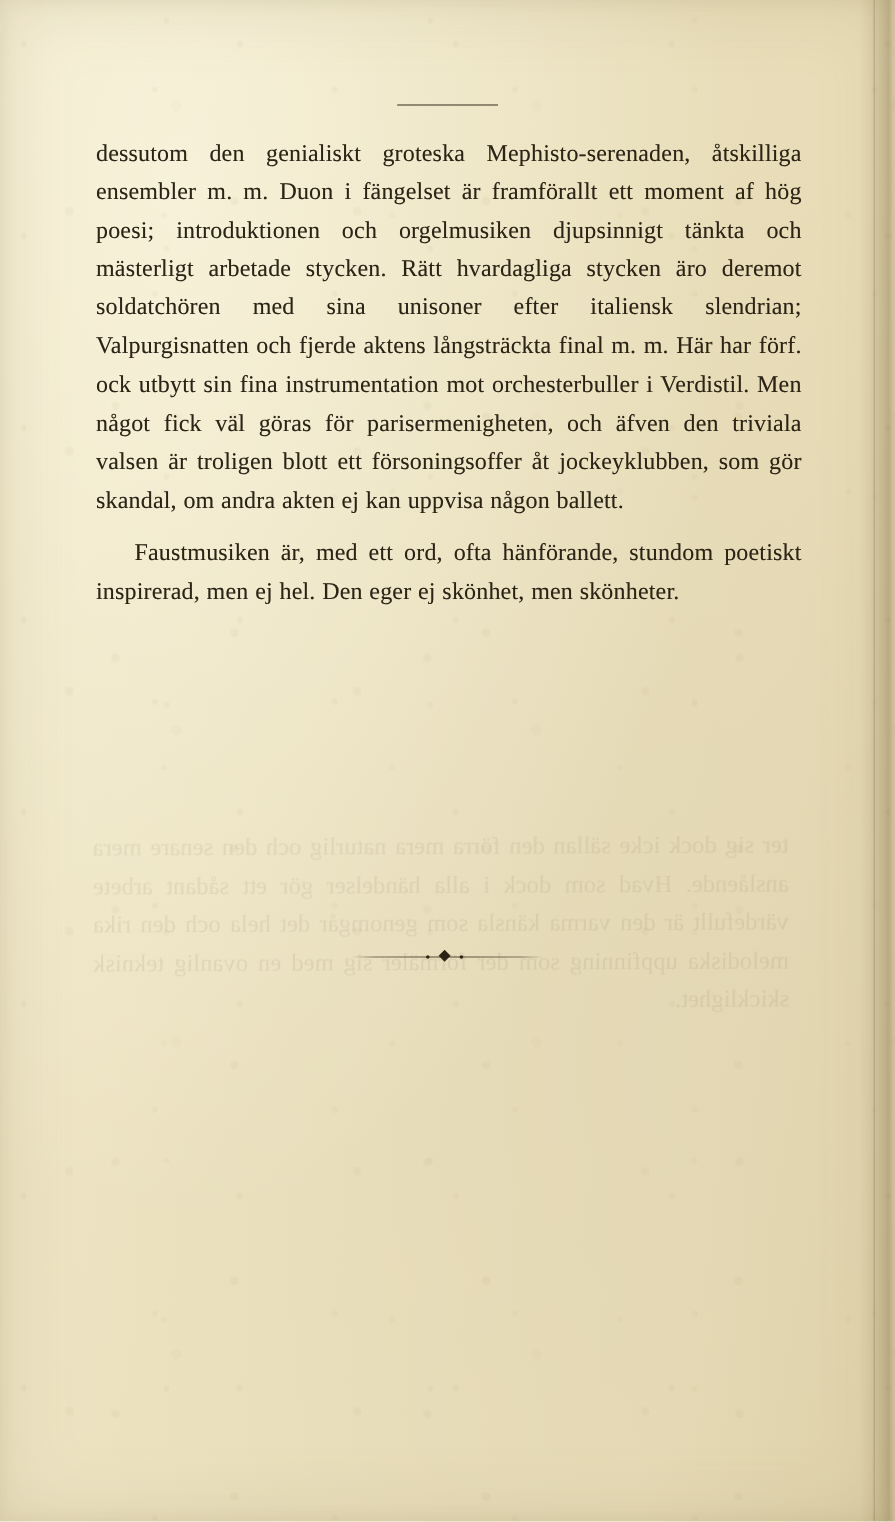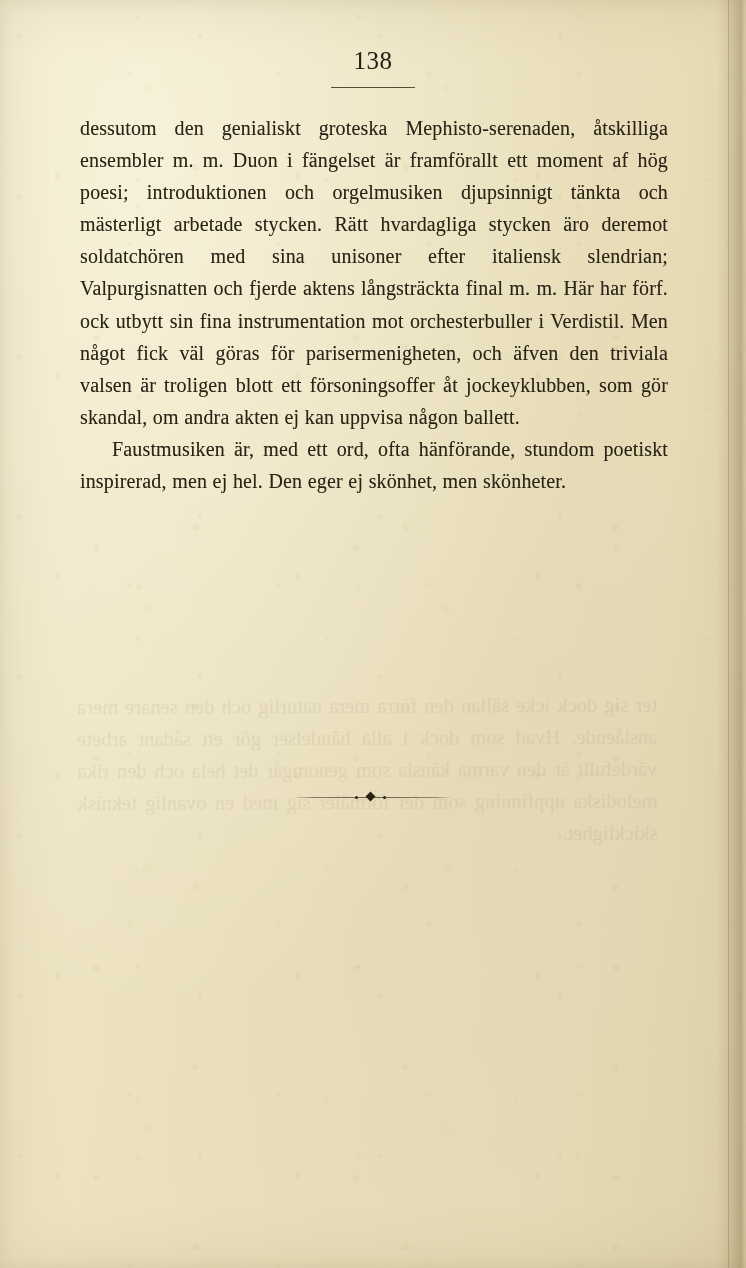--- a/index.html
+++ b/index.html
@@ -129,21 +129,21 @@
     font-size: 20px;
     line-height: 32.1px;
     text-align: justify;
     text-align-last: left;
     color: #2b2316;
     letter-spacing: .15px;
     word-spacing: .4px;
     hyphens: manual;
   }
   .para + .para {
-    margin-top: 0;
+    margin-top: 12px;
   }
   .para.indent {
     text-indent: 32px;
   }
 
   
   .para { text-shadow: 0 0 .35px rgba(40,32,18,.30); }
 
   
   .ornament {
@@ -201,23 +201,20 @@
 <body>
 
 <div id="page">
 
   <div id="grain"></div>
 
   <div id="showthrough">ter sig dock icke sällan den förra mera naturlig och den senare mera anslående. Hvad som dock i alla händelser gör ett sådant arbete värdefullt är den varma känsla som genomgår det hela och den rika melodiska uppfinning som der förmäler sig med en ovanlig teknisk skicklighet.</div>
 
   <div id="content">
 
-    <div class="folio">
-      <span class="folio-number">138</span>
-    </div>
     <div class="folio-rule"></div>
 
     <div class="textblock">
       <p class="para">dessutom den genialiskt groteska Mephisto-serenaden, åtskilliga ensembler m. m. Duon i fängelset är framförallt ett moment af hög poesi; introduktionen och orgelmusiken djupsinnigt tänkta och mästerligt arbetade stycken. Rätt hvardagliga stycken äro deremot soldatchören med sina unisoner efter italiensk slendrian; Valpurgisnatten och fjerde aktens långsträckta final m. m. Här har förf. ock utbytt sin fina instrumentation mot orchesterbuller i Verdistil. Men något fick väl göras för parisermenigheten, och äfven den triviala valsen är troligen blott ett försoningsoffer åt jockeyklubben, som gör skandal, om andra akten ej kan uppvisa någon ballett.</p>
       <p class="para indent">Faustmusiken är, med ett ord, ofta hänförande, stundom poetiskt inspirerad, men ej hel. Den eger ej skönhet, men skönheter.</p>
     </div>
 
     <div class="ornament">
       <span class="bar"></span>
       <span class="dot left"></span>

